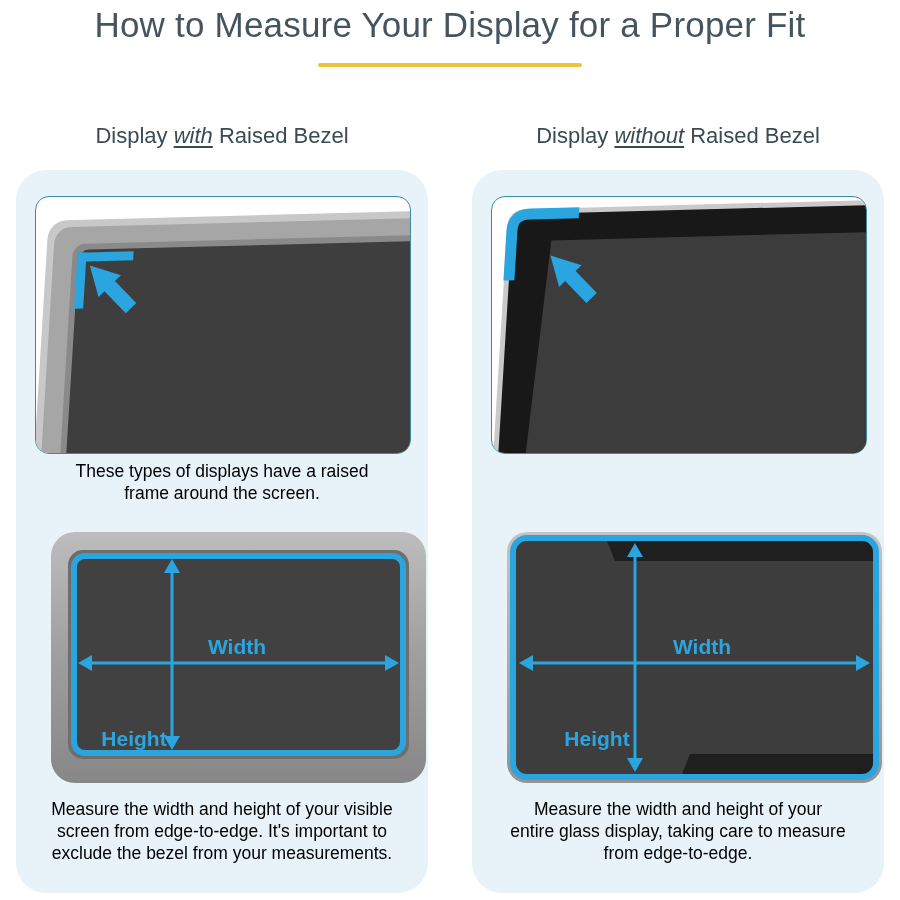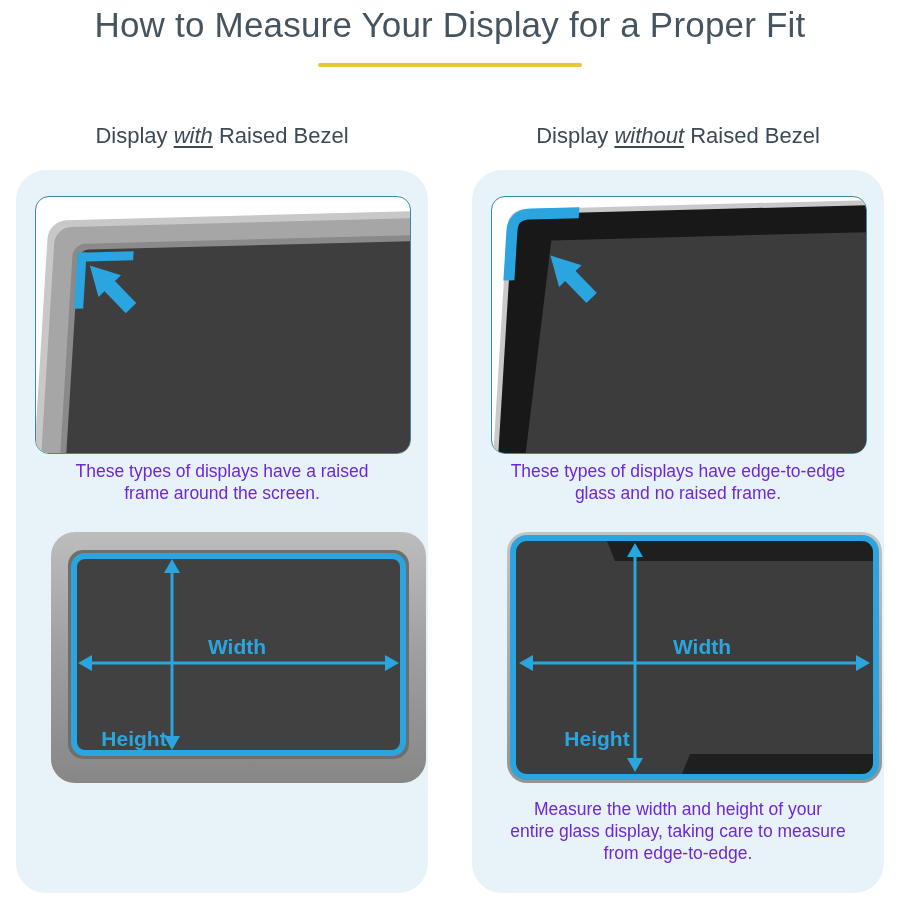--- a/index.html
+++ b/index.html
@@ -12,21 +12,21 @@
               font-size:22px;color:#3b4a54;}
   .col-header.left{left:16px;}
   .col-header.right{left:472px;}
   .col-header .emph{font-style:italic;text-decoration:underline;text-underline-offset:3px;}
   .panel{position:absolute;top:170px;width:412px;height:723px;background:#e8f3f9;border-radius:30px;}
   .panel.left{left:16px;}
   .panel.right{left:472px;}
   .illus-box{position:absolute;top:26px;left:19px;width:374px;height:256px;background:#ffffff;
              border:1.5px solid #3a8ba0;border-radius:14px;overflow:hidden;}
   .illus-box svg{display:block;width:374px;height:256px;}
-  .caption{position:absolute;left:0;width:412px;text-align:center;color:#6d28d9;
+  .caption{position:absolute;left:0;width:412px;text-align:center;color:#000000;
            font-size:17.5px;line-height:22px;white-space:pre-line;}
   .cap1{top:290px;}
   .cap2{top:628px;}
   .monitor{position:absolute;top:362px;left:18px;width:375px;height:251px;margin-left:17px;}
   .monitor svg{display:block;width:375px;height:251px;}
   .mon-label{font-family:"Liberation Sans",sans-serif;font-weight:bold;font-size:21px;fill:#2aa5df;}
 </style>
 </head>
 <body>
 
@@ -81,38 +81,39 @@
         <g stroke="#2aa5df" stroke-width="3">
           <line x1="121" y1="36" x2="121" y2="209"></line>
         </g>
         <polygon points="121,27 113,41 129,41" fill="#2aa5df"></polygon>
         <polygon points="121,218 113,204 129,204" fill="#2aa5df"></polygon>
         <text class="mon-label" x="186" y="122" text-anchor="middle">Width</text>
         <text class="mon-label" x="83" y="214" text-anchor="middle">Height</text>
       </svg>
     </div>
 
+    <div class="caption cap2">Measure the width and height of your visible
+screen from edge-to-edge. It's important to
+exclude the bezel from your measurements.</div>
   </div>
 
   <div class="panel right">
 
     <div class="illus-box">
       <svg viewBox="0 0 374 256">
         <g transform="skewX(-3.5) skewY(-1.5)">
           <rect x="17" y="13" width="560" height="440" rx="16" fill="#c9c9c9"></rect>
           <rect x="22" y="18" width="560" height="440" rx="13" fill="#181818"></rect>
           <path d="M62 45 L640 45 L640 500 L35 500 Z" fill="#3c3c3c"></path>
           <path d="M88 18 L39 18 Q22 18 22 35 L22 84" fill="none" stroke="#2aa5df" stroke-width="11"></path>
           <path d="M62 60 L93.8 70.6 L88.1 76.3 L110.7 98.9 L100.9 108.7 L78.3 86.1 L72.6 91.8 Z" fill="#2aa5df"></path>
         </g>
       </svg>
     </div>
 
-    <div class="caption cap1">These types of displays have edge-to-edge
-glass and no raised frame.</div>
 
     <div class="monitor">
       <svg viewBox="0 0 375 251">
         <defs>
           <linearGradient id="bezR" x1="0" y1="0" x2="0" y2="1">
             <stop offset="0" stop-color="#c4c4c4"></stop>
             <stop offset="1" stop-color="#949494"></stop>
           </linearGradient>
         </defs>
         <rect x="0" y="0" width="375" height="251" rx="20" fill="url(#bezR)"></rect>

